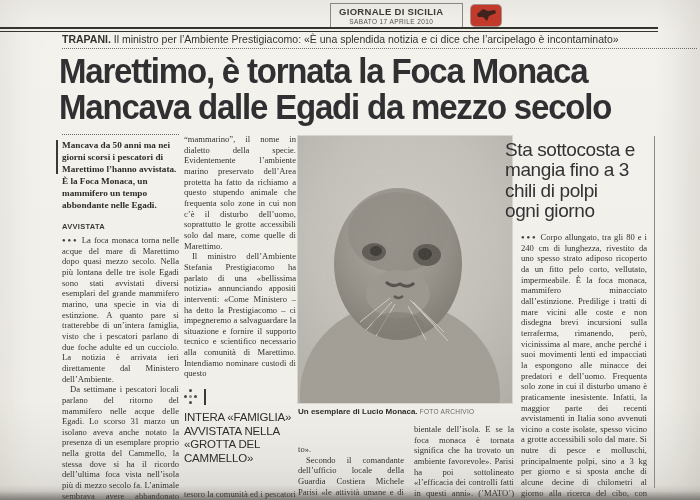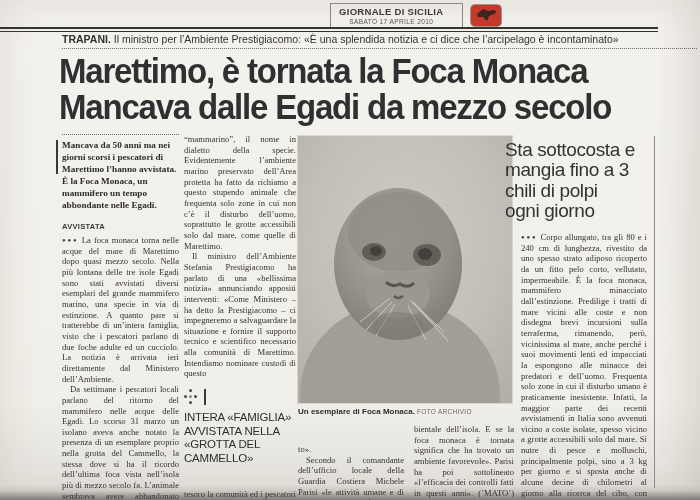--- a/index.html
+++ b/index.html
@@ -161,21 +161,21 @@
         <path d="M112,164 L138,190" fill="none"></path>
         <path d="M115,166 L146,196" fill="none"></path>
         <path d="M117,169 L150,205" fill="none"></path>
         <path d="M110,170 L128,204" fill="none"></path>
       </g>
       <ellipse cx="100" cy="190" rx="26" ry="14" fill="#7b766e" opacity="0.6"></ellipse>
       <rect width="214" height="267" filter="url(#grain)" opacity="0.5"></rect>
     </svg>
   </div>
   <div class="caption">
-    <b>Un esemplare di Foca Monaca.</b><span class="credit"> FOTO ARCHIVIO</span>
+    <b>Un esemplare di Lucio Monaca.</b><span class="credit"> FOTO ARCHIVIO</span>
   </div>
 
   <div class="col" style="left:298px;top:444px;width:106px;">
     <p>to».</p>
     <p class="ind">Secondo il comandante dell’ufficio locale della Guardia Costiera Michele Parisi «le attività umane e di pesca possono coesistere con il patrimonio am-</p>
   </div>
   <div class="col" style="left:414px;top:424px;width:100px;">
     <p>bientale dell’isola. E se la foca monaca è tornata significa che ha trovato un ambiente favorevole». Parisi ha poi sottolineato «l’efficacia dei controlli fatti in questi anni». (’MATO’) BRA. TO.</p>
   </div>
 

